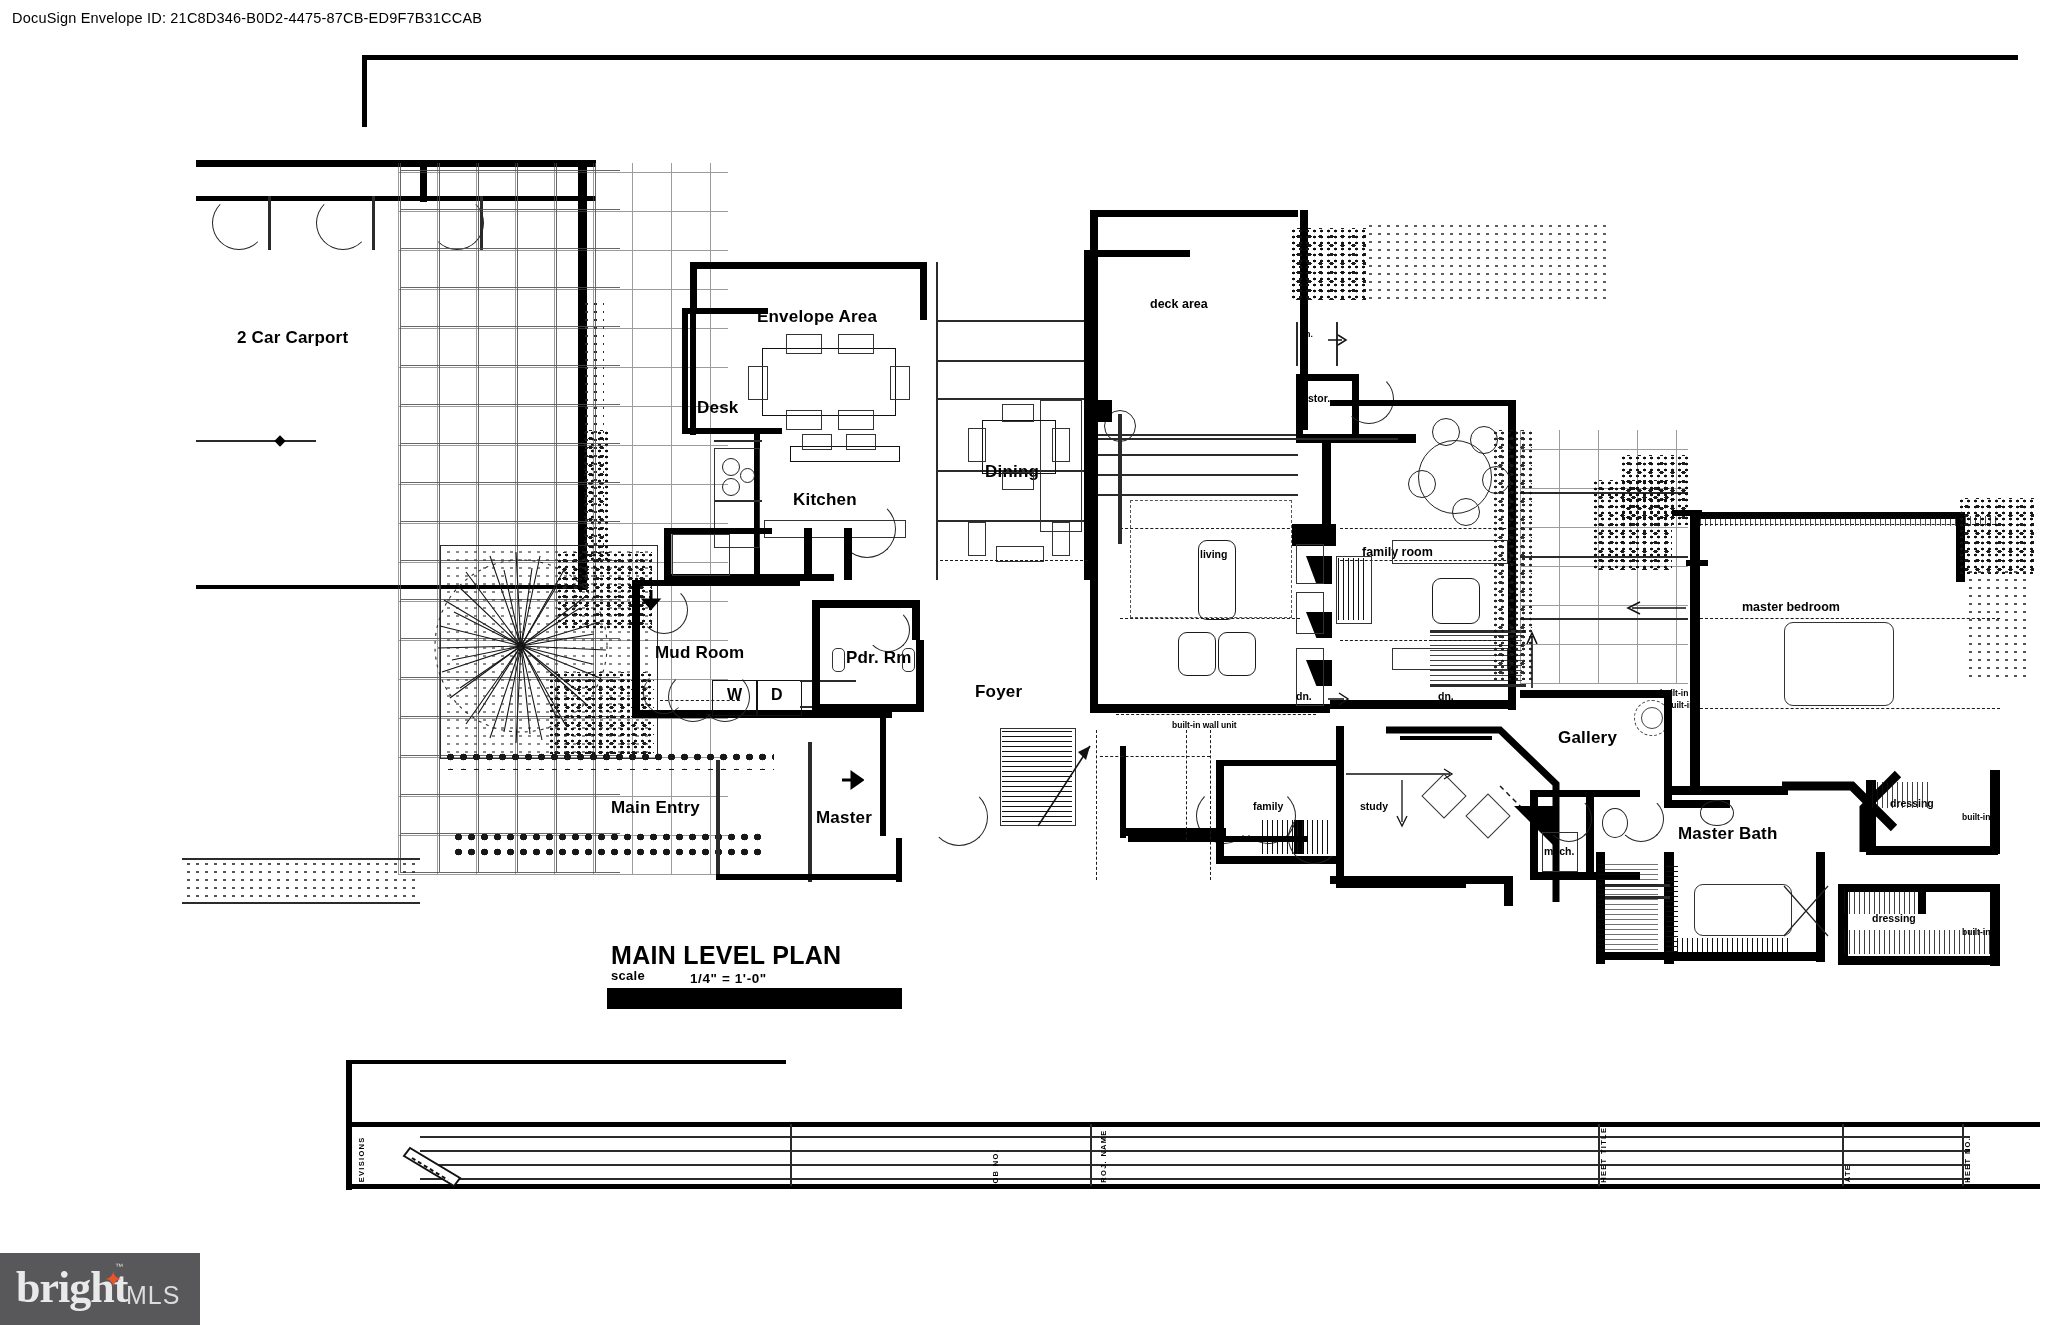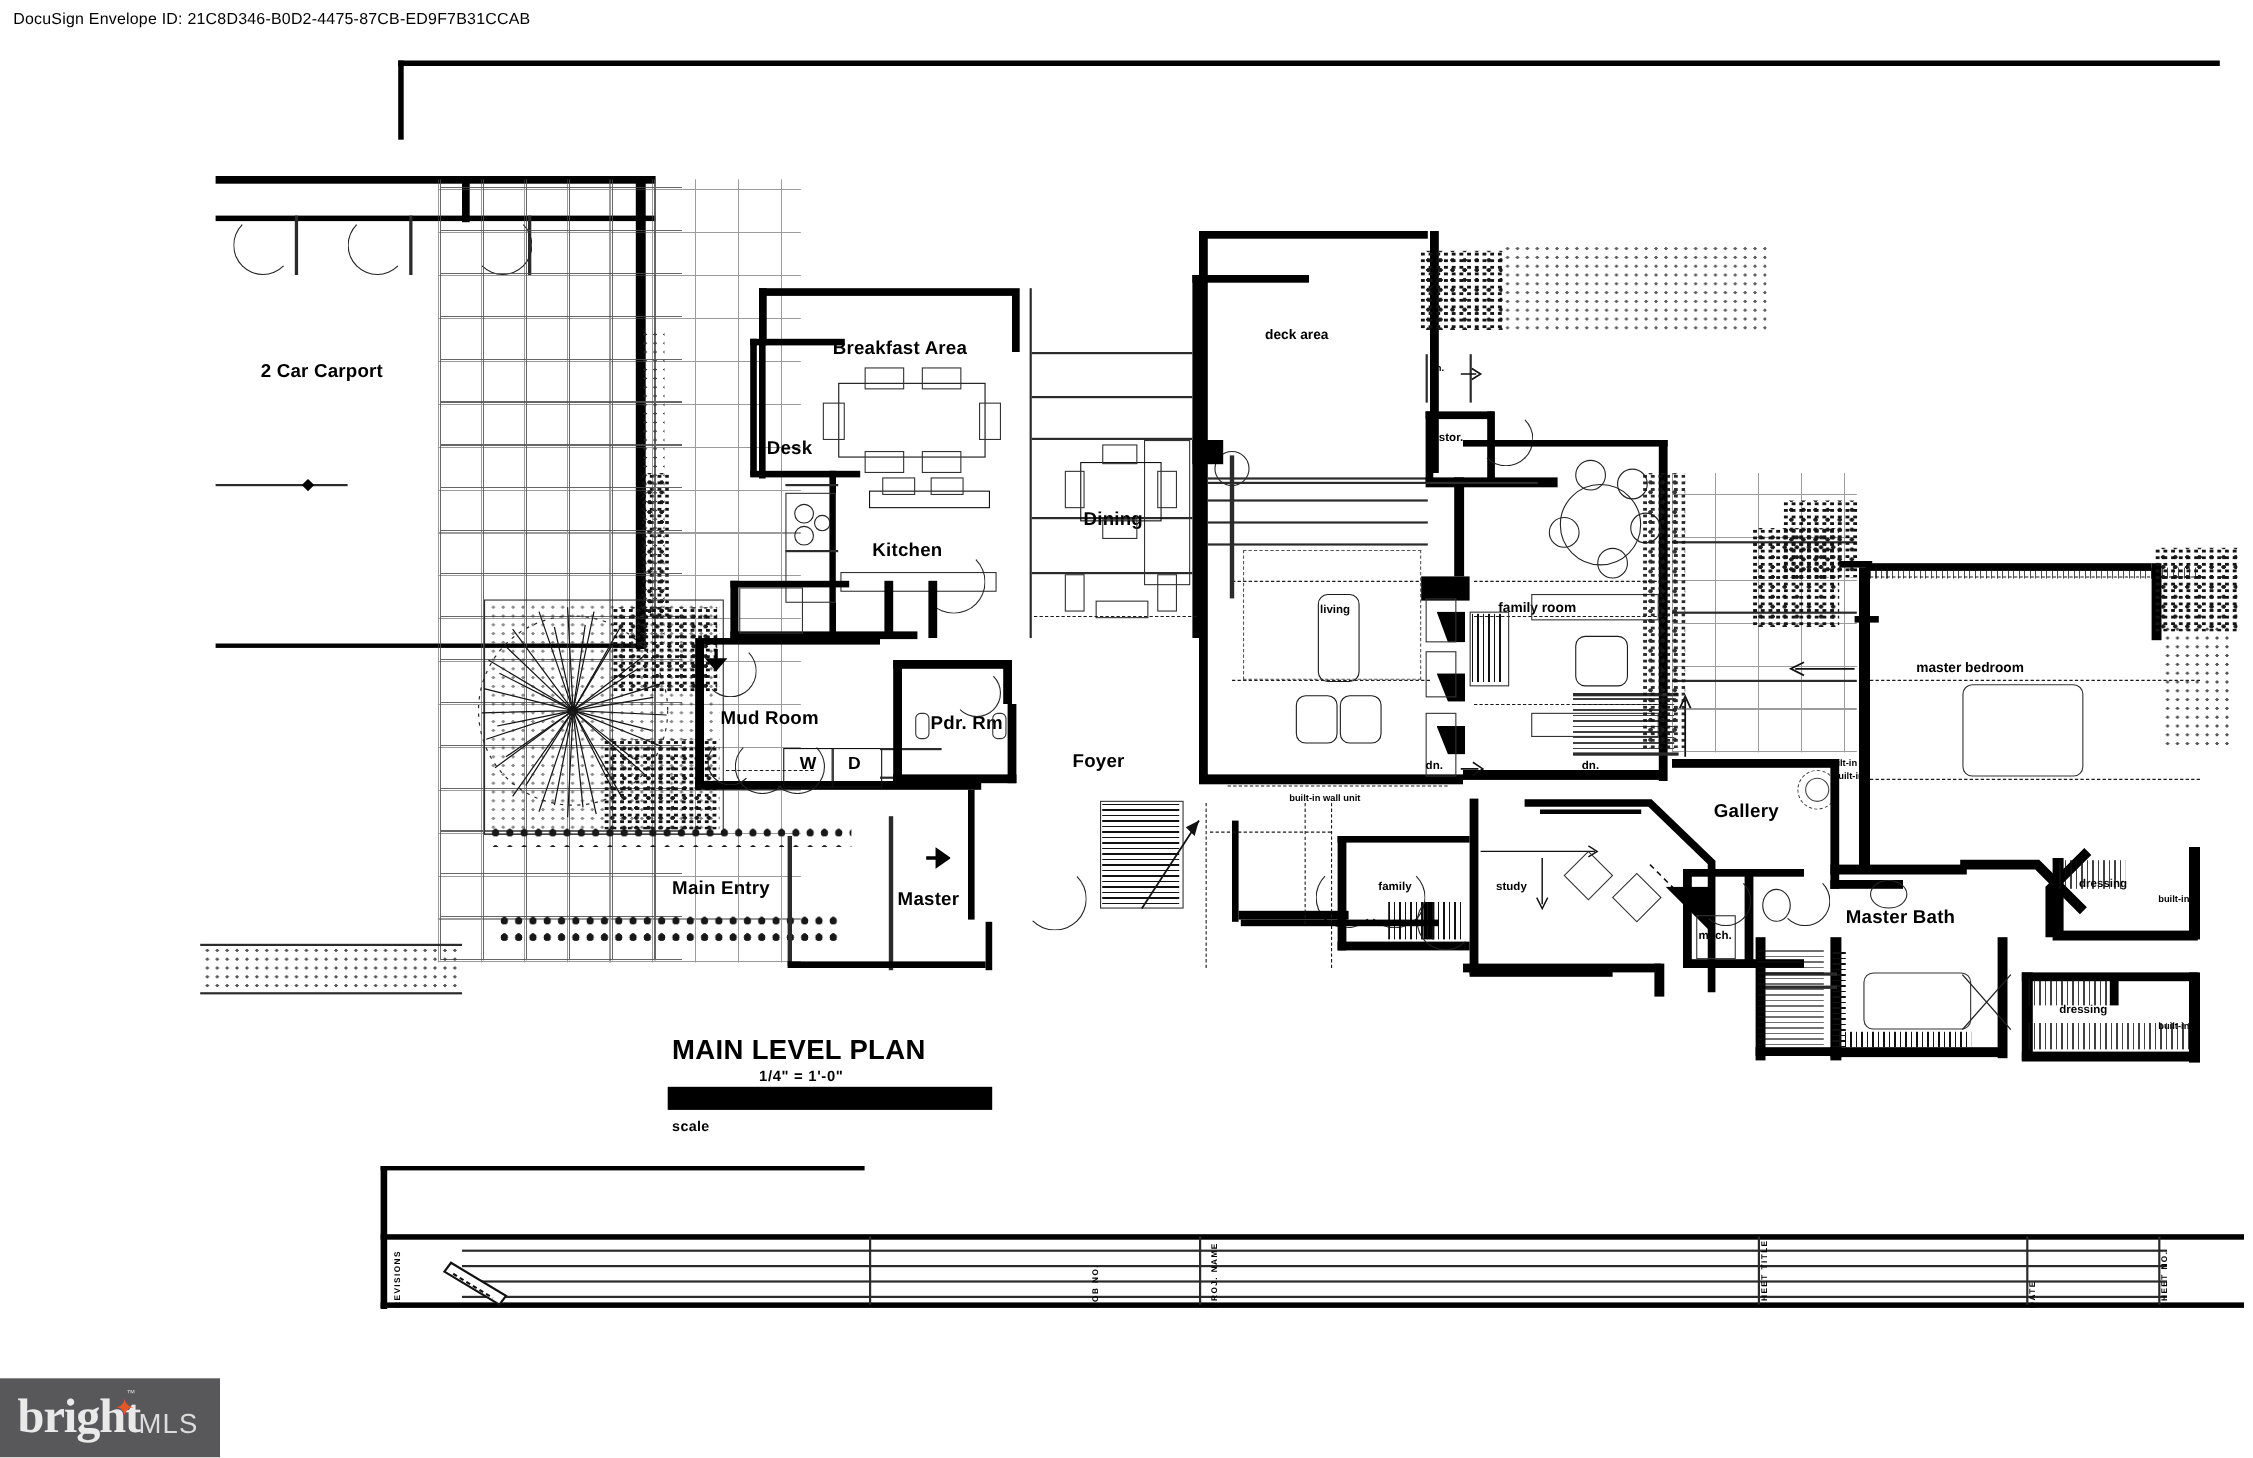--- a/index.html
+++ b/index.html
@@ -41,21 +41,21 @@
   .lbl{position:absolute;white-space:nowrap;color:#000;
        font-family:"Liberation Sans", sans-serif;}
   .lbl-lg{font-size:17px;font-weight:700;letter-spacing:.2px;}
   .lbl-md{font-size:16px;font-weight:700;letter-spacing:.1px;}
   .lbl-sm{font-size:12.5px;font-weight:700;}
   .lbl-xs{font-size:10.5px;font-weight:700;}
   .lbl-tiny{font-size:8.5px;font-weight:700;}
 
   
   #plan-title{position:absolute;left:611px;top:941px;font-size:25px;font-weight:700;letter-spacing:.3px;}
-  #scale-word{position:absolute;left:611px;top:1016px;font-size:13px;font-weight:700;letter-spacing:.3px;}
+  #scale-word{position:absolute;left:611px;top:968px;font-size:13px;font-weight:700;letter-spacing:.3px;}
   #scale-value{position:absolute;left:690px;top:971px;font-size:13.5px;font-weight:700;letter-spacing:.6px;}
   #redacted-bar{position:absolute;left:607px;top:988px;width:295px;height:21px;background:#000;}
 
   
   .tb-vlabel{position:absolute;font-size:7.5px;font-weight:700;letter-spacing:1.3px;
              transform:rotate(-90deg);transform-origin:left bottom;white-space:nowrap;}
 
   
   #mls-logo{position:absolute;left:0;top:1253px;width:200px;height:72px;background:#58585a;}
   #mls-bright{position:absolute;left:16px;top:1262px;font-family:"Liberation Serif",serif;
@@ -160,21 +160,21 @@
   <div class="ln w2" style="left:690px;top:262px;width:7px;height:52px;"></div>
   <div class="ln w2" style="left:682px;top:308px;width:86px;height:6px;"></div>
   <div class="ln w2" style="left:682px;top:308px;width:6px;height:124px;"></div>
   <div class="ln w2" style="left:682px;top:428px;width:100px;height:6px;"></div>
   <div class="ln w2" style="left:690px;top:305px;width:6px;height:130px;"></div>
   <div class="ln w2" style="left:754px;top:428px;width:6px;height:150px;"></div>
   <div class="ln w2" style="left:920px;top:262px;width:7px;height:58px;"></div>
   <div class="ln w2" style="left:1084px;top:250px;width:8px;height:330px;"></div>
   <div class="ln w2" style="left:1084px;top:250px;width:106px;height:7px;"></div>
 
-  <div class="lbl lbl-lg" style="left:757px;top:307px;">Breakfast Area</div>
+  <div class="lbl lbl-lg" style="left:757px;top:307px;">Envelope Area</div>
   <div class="lbl lbl-lg" style="left:697px;top:398px;">Desk</div>
   <div class="lbl lbl-lg" style="left:793px;top:490px;text-align:right;">Kitchen</div>
 
   <div class="rect" style="left:762px;top:348px;width:132px;height:66px;"></div>
   <div class="rect-thin" style="left:786px;top:334px;width:34px;height:18px;"></div>
   <div class="rect-thin" style="left:838px;top:334px;width:34px;height:18px;"></div>
   <div class="rect-thin" style="left:786px;top:410px;width:34px;height:18px;"></div>
   <div class="rect-thin" style="left:838px;top:410px;width:34px;height:18px;"></div>
   <div class="rect-thin" style="left:748px;top:366px;width:18px;height:32px;"></div>
   <div class="rect-thin" style="left:890px;top:366px;width:18px;height:32px;"></div>

